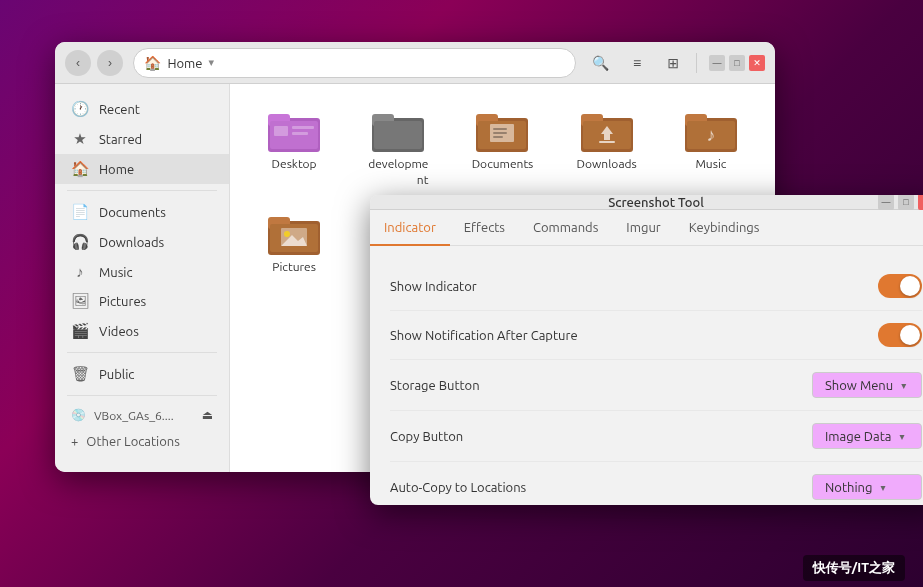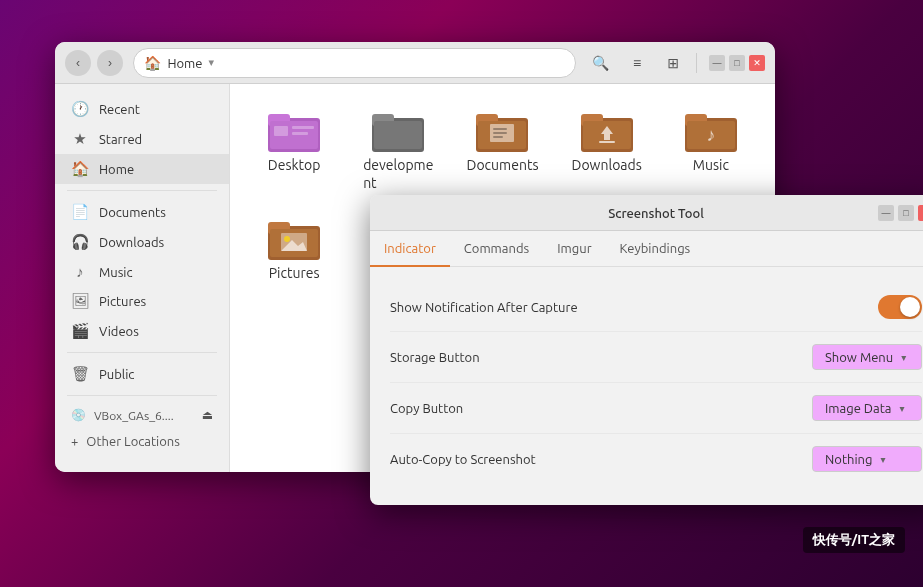--- a/index.html
+++ b/index.html
@@ -192,23 +192,23 @@
       display: flex;
       flex-direction: column;
       align-items: center;
       padding: 8px 4px;
       cursor: pointer;
       border-radius: 6px;
       gap: 4px;
     }
 
     .fm-folder-name {
-      font-size: 14px;
+      font-size: 12px;
       color: #333;
-      text-align: left;
+      text-align: right;
       word-break: break-word;
       line-height: 1.3;
     }
 
     
     .screenshot-tool {
       position: absolute;
       top: 195px;
       left: 370px;
       width: 572px;
@@ -346,21 +346,21 @@
     }
 
     .st-dropdown-arrow {
       font-size: 10px;
       color: #666;
     }
 
     
     .watermark {
       position: absolute;
-      bottom: 34px;
+      bottom: 6px;
       right: 18px;
       background: rgba(0,0,0,0.5);
       color: white;
       font-size: 13px;
       padding: 4px 10px;
       border-radius: 4px;
       font-weight: bold;
     }
 
     
@@ -558,27 +558,34 @@
     <span class="st-title">Screenshot Tool</span>
     <div class="st-wm-btns">
       <button class="st-wm-btn">—</button>
       <button class="st-wm-btn">□</button>
       <button class="st-wm-btn" style="background:#f06060;color:white;">✕</button>
     </div>
   </div>
 
   <div class="st-tabs">
     <div class="st-tab active">Indicator</div>
+    <div class="st-tab">Effects</div>
     <div class="st-tab">Commands</div>
     <div class="st-tab">Imgur</div>
     <div class="st-tab">Keybindings</div>
   </div>
 
   <div class="st-content">
 
+    <div class="st-row">
+      <span class="st-row-label">Show Indicator</span>
+      <div class="toggle on">
+        <div class="toggle-knob"></div>
+      </div>
+    </div>
 
     <div class="st-row">
       <span class="st-row-label">Show Notification After Capture</span>
       <div class="toggle on">
         <div class="toggle-knob"></div>
       </div>
     </div>
 
     <div class="st-row">
       <span class="st-row-label">Storage Button</span>
@@ -590,21 +597,21 @@
 
     <div class="st-row">
       <span class="st-row-label">Copy Button</span>
       <div class="st-dropdown">
         <span>Image Data</span>
         <span class="st-dropdown-arrow">▾</span>
       </div>
     </div>
 
     <div class="st-row">
-      <span class="st-row-label">Auto-Copy to Screenshot</span>
+      <span class="st-row-label">Auto-Copy to Locations</span>
       <div class="st-dropdown">
         <span>Nothing</span>
         <span class="st-dropdown-arrow">▾</span>
       </div>
     </div>
   </div>
 </div>
 
 <div class="watermark">快传号/IT之家</div>
 

